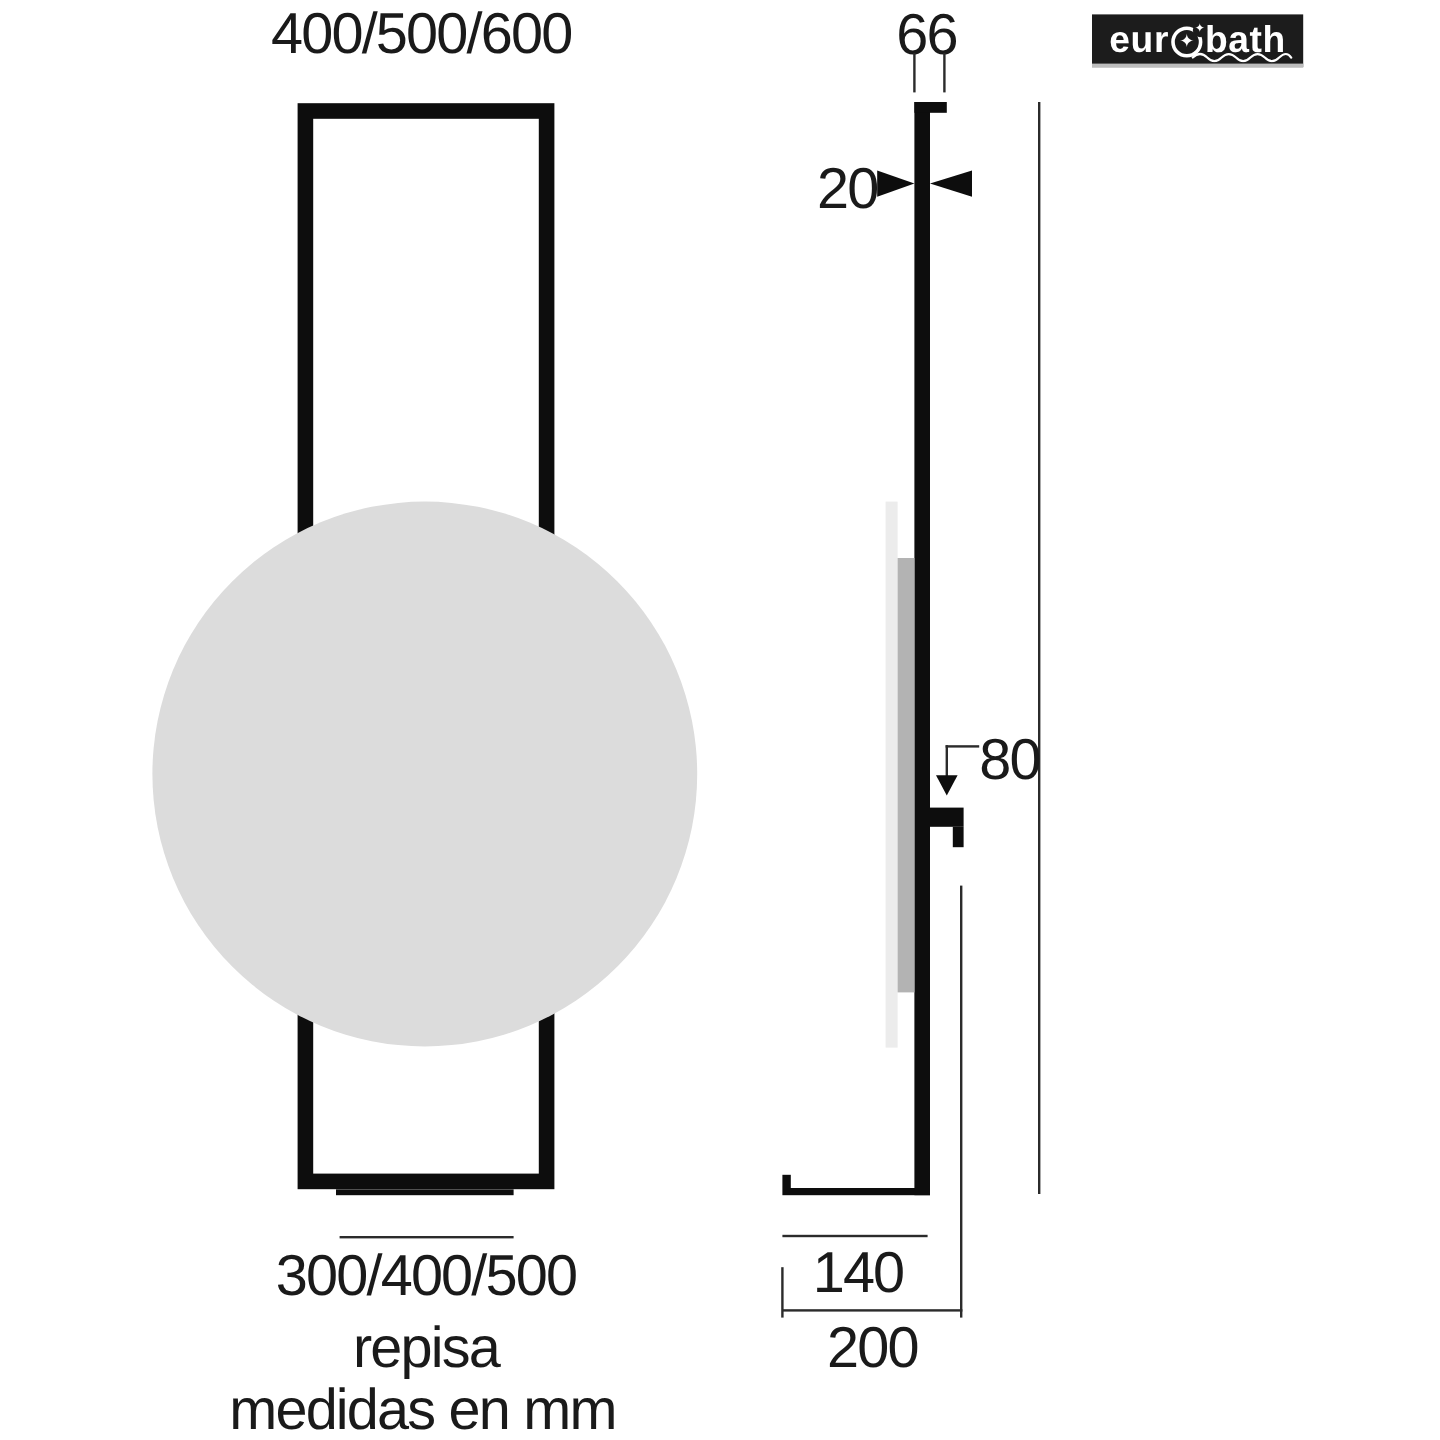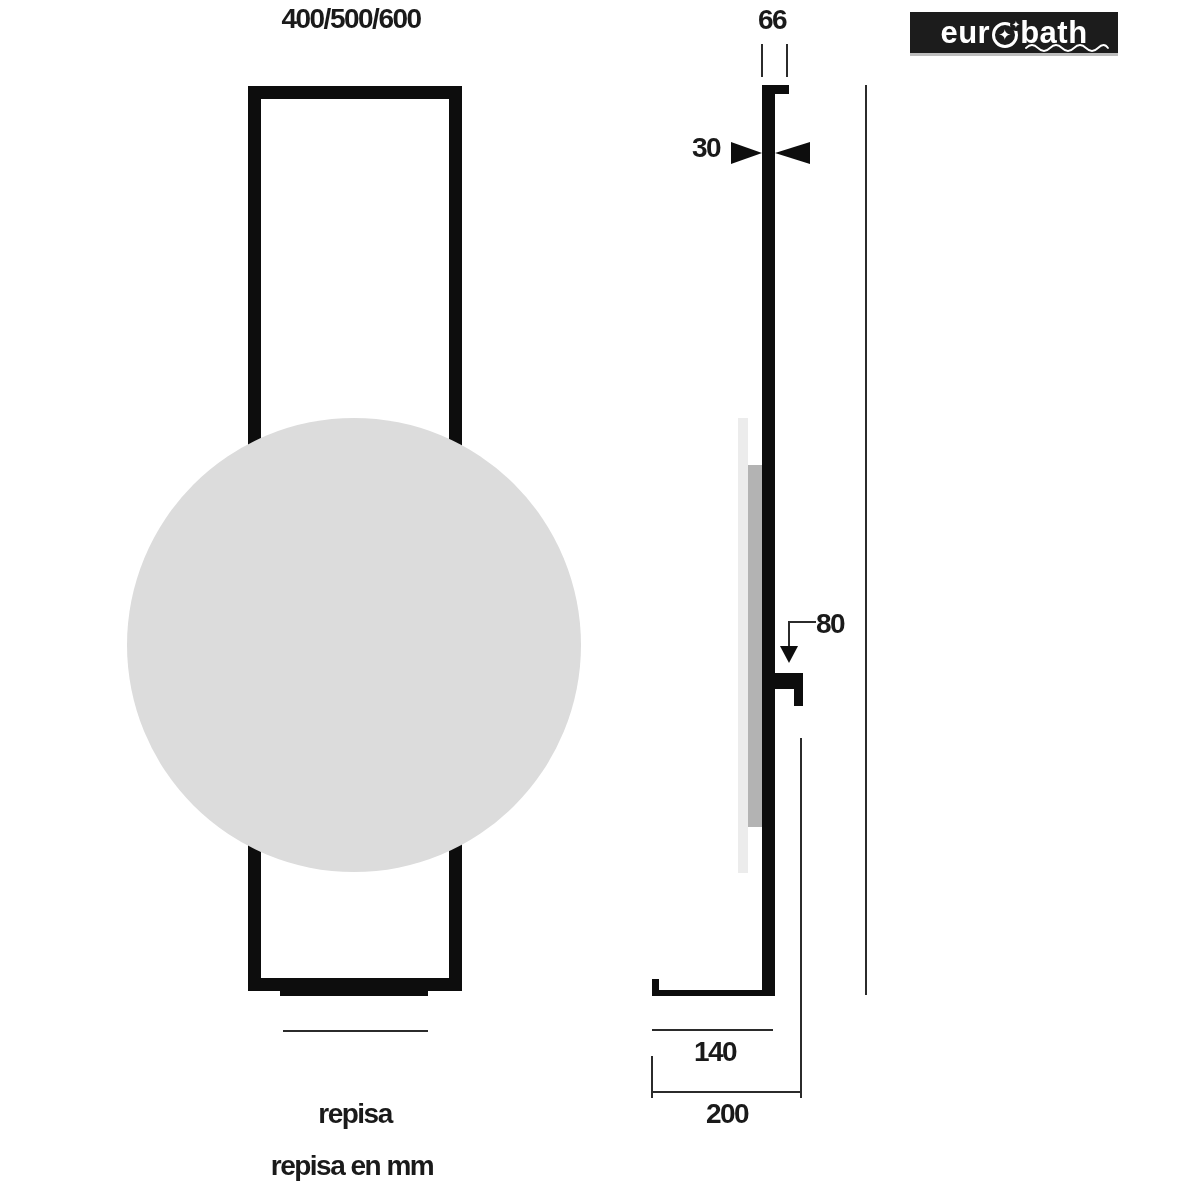--- a/index.html
+++ b/index.html
@@ -3,22 +3,22 @@
 <meta charset="utf-8">
 <style>
   html,body{margin:0;padding:0;background:#fff;}
   .canvas{
     position:relative;width:1200px;height:1200px;background:#ffffff;
     font-family:"Liberation Sans", sans-serif;overflow:hidden;
   }
   .ink{background:var(--ink-black);}
   .dim-line{position:absolute;background:var(--line);}
   .dim-label{
-    position:absolute;color:var(--ink);font-size:28px;line-height:1;
-    letter-spacing:-1.5px;white-space:nowrap;font-weight:700;
+    position:absolute;color:var(--ink);font-size:48px;line-height:1;
+    letter-spacing:-1.5px;white-space:nowrap;font-weight:400;
   }
   .centered{transform:translateX(-50%);}
   
   .frame-rect{
     position:absolute;left:248px;top:86px;width:214px;height:905px;
     border:13px solid var(--ink-black);box-sizing:border-box;background:#fff;z-index:1;
   }
   .mirror-circle{
     position:absolute;left:127px;top:418px;width:454px;height:454px;
     border-radius:50%;background:var(--mirror-fill);z-index:2;
@@ -35,21 +35,21 @@
   .foot-lip{position:absolute;left:652px;top:979px;width:7px;height:11px;}
   
   .arrow-right{position:absolute;width:0;height:0;border-top:11px solid transparent;
     border-bottom:11px solid transparent;border-left:31px solid var(--ink-black);}
   .arrow-left{position:absolute;width:0;height:0;border-top:11px solid transparent;
     border-bottom:11px solid transparent;border-right:35px solid var(--ink-black);}
   .arrow-down{position:absolute;width:0;height:0;border-left:9px solid transparent;
     border-right:9px solid transparent;border-top:17px solid var(--ink-black);}
   
   .logo-box{
-    position:absolute;left:910px;top:12px;width:208px;height:41px;
+    position:absolute;left:910px;top:12px;width:176px;height:41px;
     background:var(--logo-bg);border-bottom:3px solid var(--logo-underline);
     display:flex;align-items:center;justify-content:center;
     color:var(--logo-text);font-weight:bold;font-size:31px;letter-spacing:0.5px;
   }
   .logo-o{
     display:inline-block;width:20px;height:20px;border:3px solid var(--logo-text);
     border-radius:50%;margin:0 2px;position:relative;top:2px;
   }
   .logo-o .big-star{
     position:absolute;left:0;top:0;width:100%;height:100%;
@@ -66,38 +66,39 @@
 
 <div class="canvas">
 
   <div class="dim-label centered" style="left:351px;top:5px;">400/500/600</div>
 
   <div class="frame-rect"></div>
   <div class="shelf-front ink"></div>
   <div class="mirror-circle"></div>
 
   <div class="dim-line" style="left:283px;top:1030px;width:145px;height:2px;"></div>
+  <div class="dim-label centered" style="left:355px;top:1040px;">300/400/500</div>
   <div class="dim-label centered" style="left:355px;top:1100px;">repisa</div>
 
-  <div class="dim-label centered" style="left:352px;top:1152px;">repisa en mm</div>
+  <div class="dim-label centered" style="left:352px;top:1152px;">medidas en mm</div>
 
   <div class="profile-bar ink"></div>
   <div class="profile-cap ink"></div>
   <div class="glass-light"></div>
   <div class="glass-mid"></div>
   <div class="bracket-arm ink"></div>
   <div class="bracket-lip ink"></div>
   <div class="foot ink"></div>
   <div class="foot-lip ink"></div>
 
   <div class="dim-label centered" style="left:772px;top:6px;">66</div>
   <div class="dim-line" style="left:761px;top:44px;width:2px;height:33px;"></div>
   <div class="dim-line" style="left:786px;top:44px;width:2px;height:33px;"></div>
 
-  <div class="dim-label centered" style="left:706px;top:134px;">30</div>
+  <div class="dim-label centered" style="left:706px;top:134px;">20</div>
   <div class="arrow-right" style="left:731px;top:142px;"></div>
   <div class="arrow-left" style="left:775px;top:142px;"></div>
 
   <div class="dim-line" style="left:865px;top:85px;width:2px;height:910px;"></div>
 
   <div class="dim-label" style="left:816px;top:610px;">80</div>
   <div class="dim-line" style="left:788px;top:621px;width:28px;height:2px;"></div>
   <div class="dim-line" style="left:788px;top:621px;width:2px;height:27px;"></div>
   <div class="arrow-down" style="left:780px;top:646px;"></div>
 

